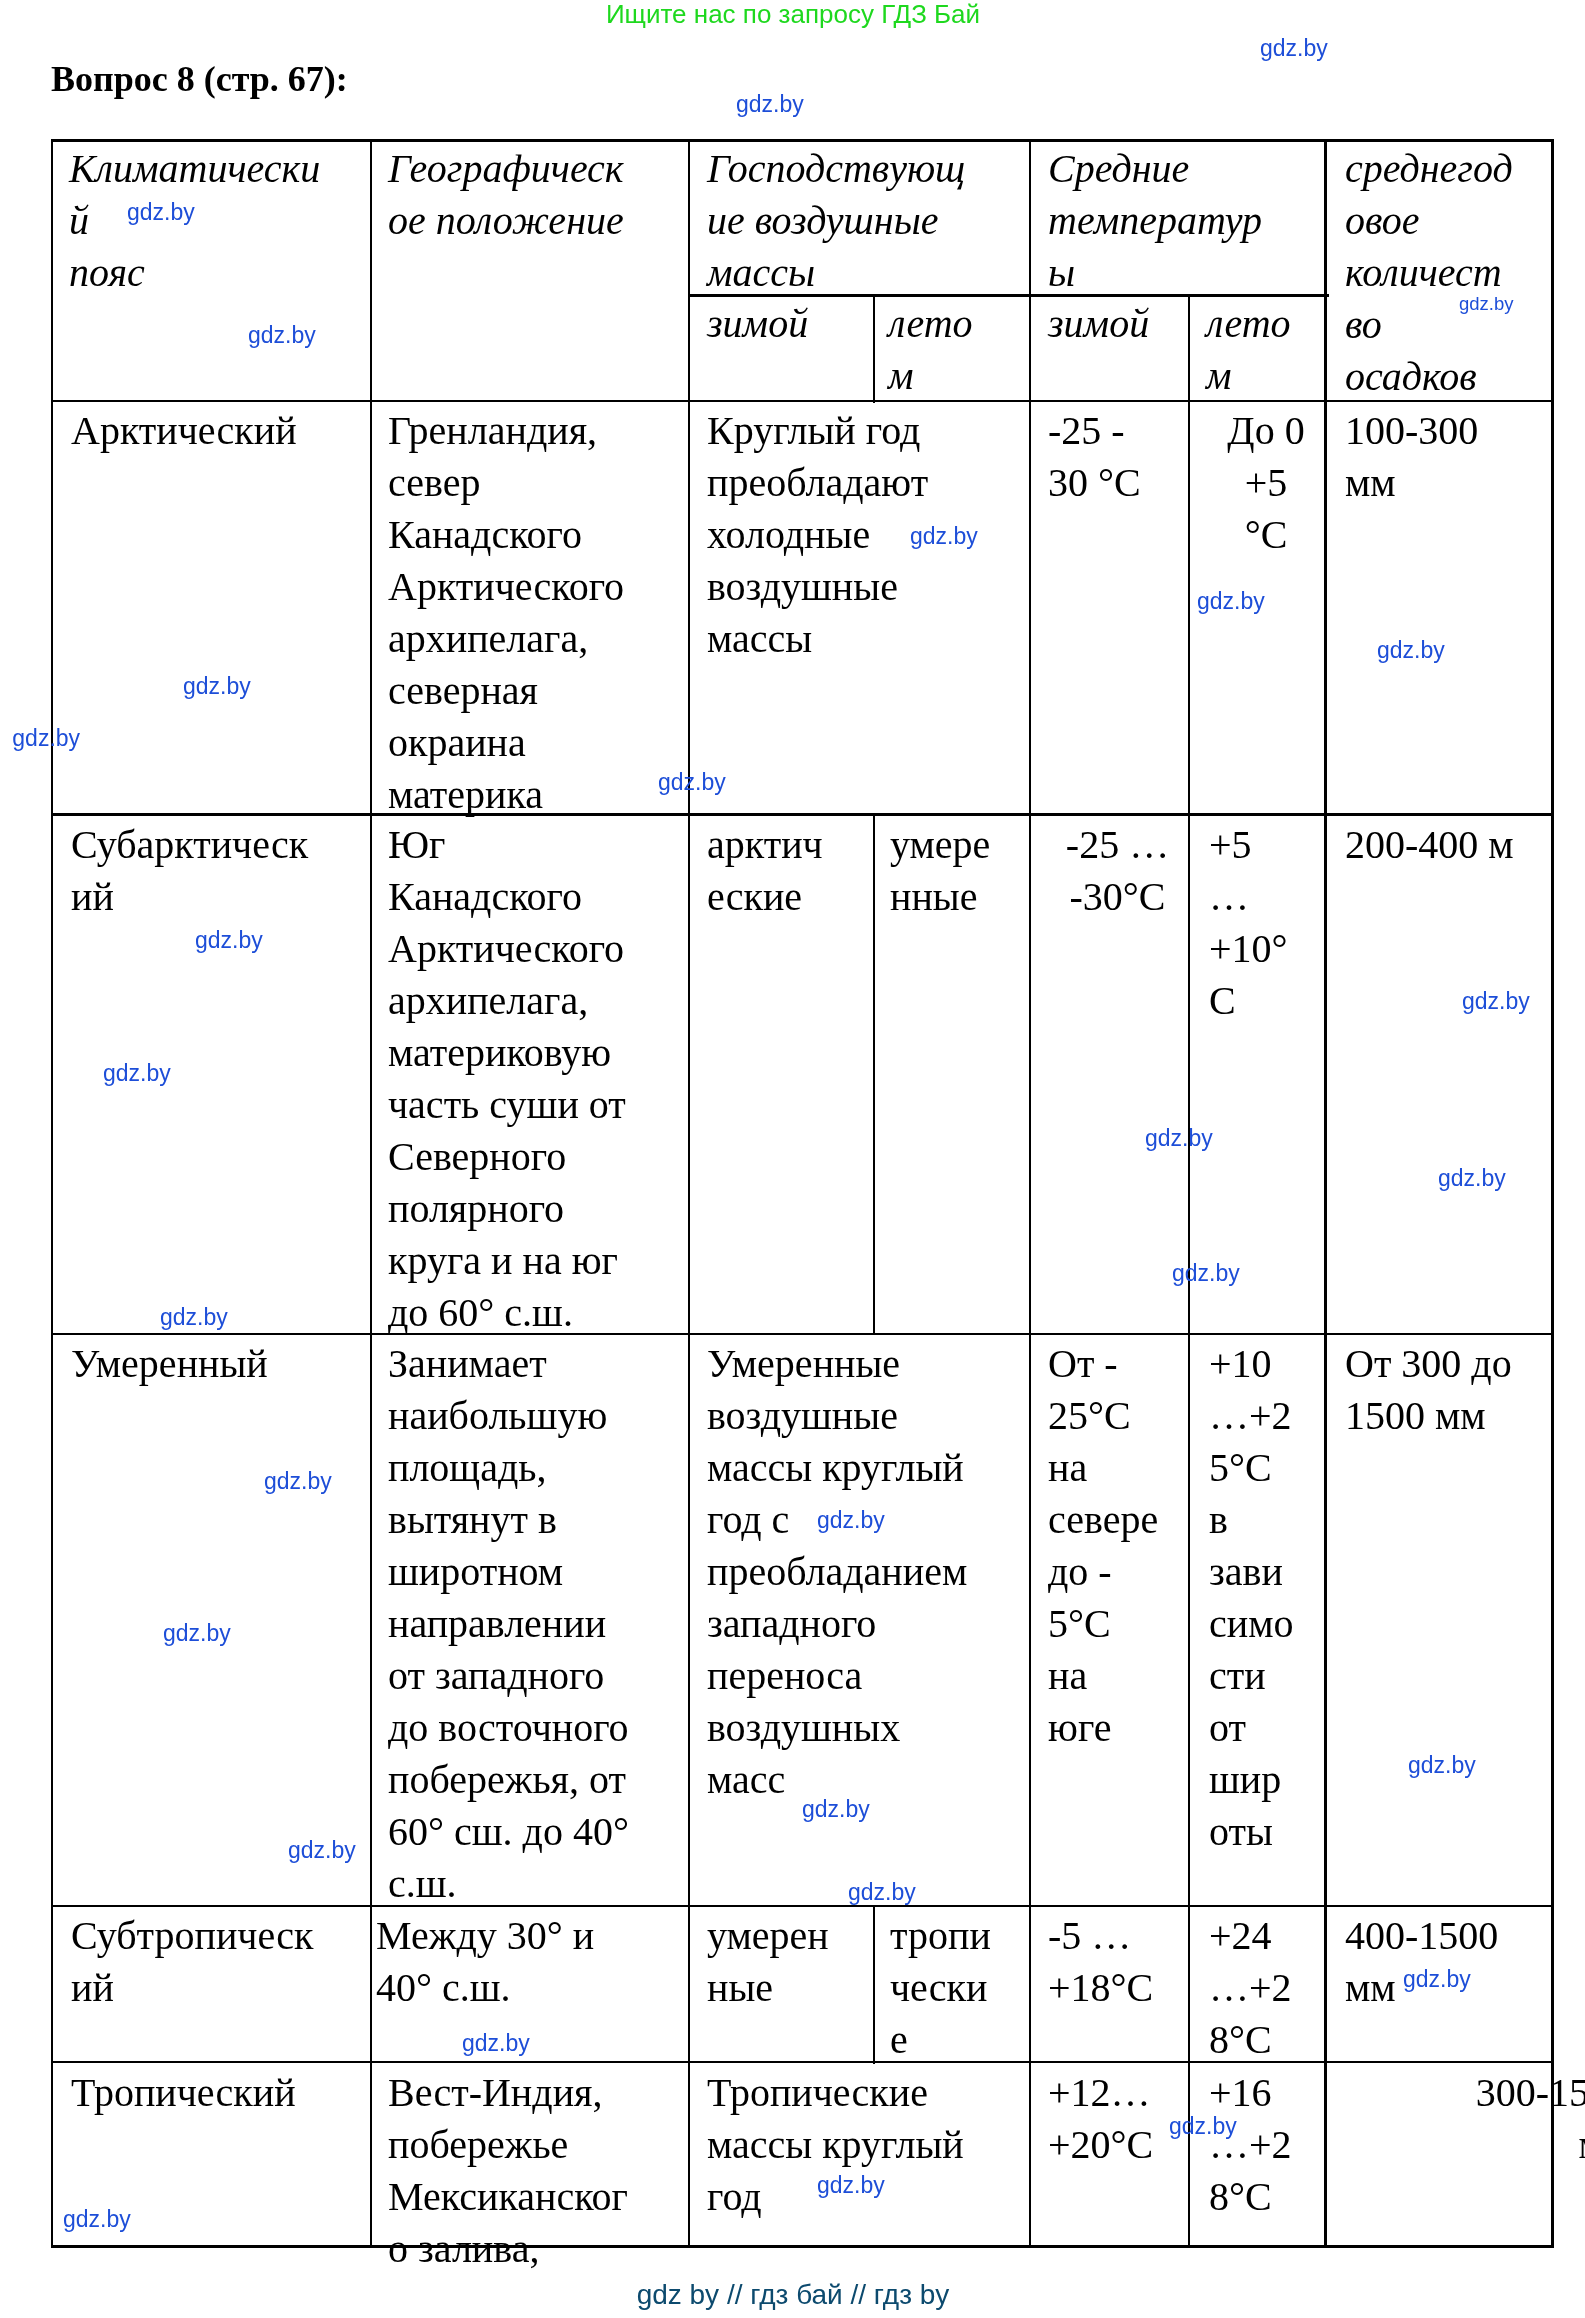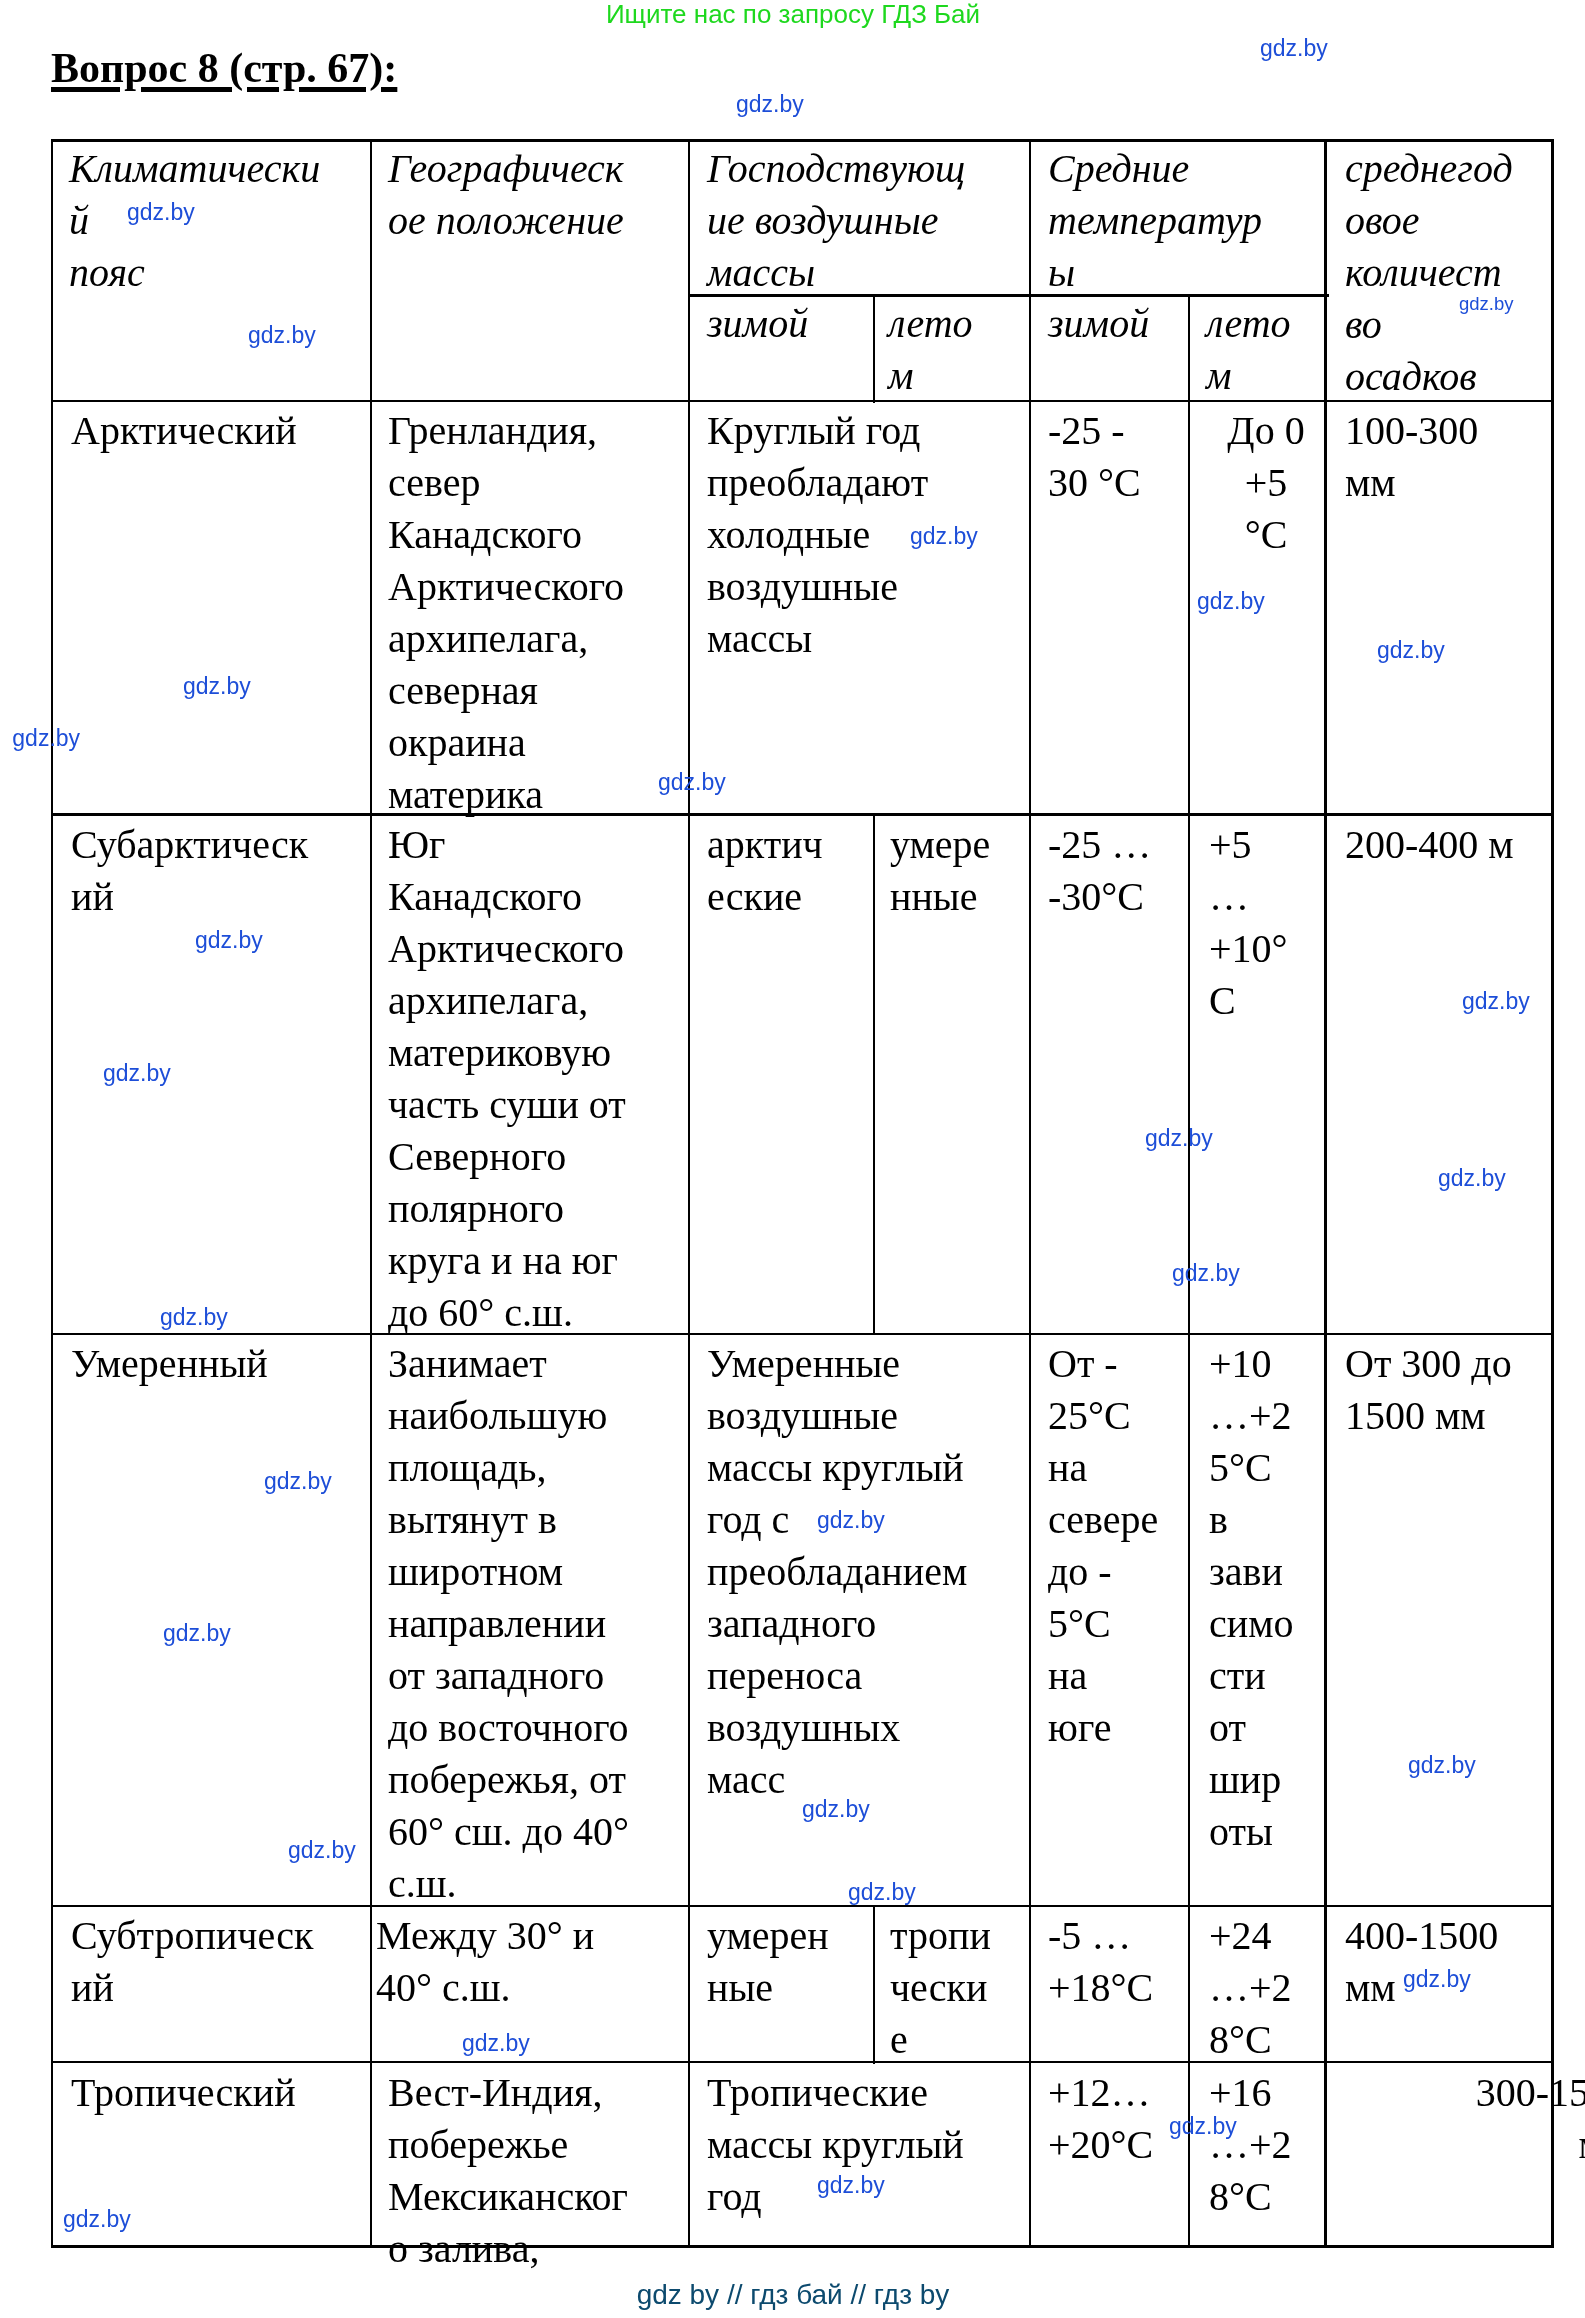--- a/index.html
+++ b/index.html
@@ -4,22 +4,22 @@
 <style>
   html, body { margin:0; padding:0; background:#ffffff; }
   body { width:1586px; height:2319px; position:relative; overflow:hidden;
          font-family:"Liberation Serif", "DejaVu Serif", serif; color:#000; }
 
   .top-banner { position:absolute; top:0; left:0; width:1586px; text-align:center;
     font-family:"Liberation Sans","DejaVu Sans",sans-serif; font-size:26px; line-height:29px; }
   .bottom-banner { position:absolute; top:2278px; left:0; width:1586px; text-align:center;
     font-family:"Liberation Sans","DejaVu Sans",sans-serif; font-size:28px; line-height:34px; }
 
-  .page-title { position:absolute; left:51px; top:44px; font-weight:bold; font-size:42px;
-    line-height:49px; text-decoration:underline; text-decoration-thickness:4.6px;
+  .page-title { position:absolute; left:51px; top:55px; font-weight:bold; font-size:36px;
+    line-height:49px; text-decoration-thickness:4.6px;
     text-underline-offset:4.6px; }
 
   .grid { position:absolute; left:0; top:0; width:1586px; height:2319px; }
   .hline, .vline { position:absolute; background:#000; }
 
   .cell { position:absolute; font-size:40px; line-height:52px; overflow:visible;
     white-space:pre-line; }
   .hdr { font-style:italic; }
 
   .wm { position:absolute; font-family:"Liberation Sans","DejaVu Sans",sans-serif;
@@ -109,21 +109,21 @@
 материковую
 часть суши от
 Северного
 полярного
 круга и на юг
 до 60° с.ш.</div>
 <div class="cell" style="left:707px;top:819px;width:162px;">арктич
 еские</div>
 <div class="cell" style="left:890px;top:819px;width:137px;">умере
 нные</div>
-<div class="cell" style="left:1048px;top:819px;width:139px;">-25 …
+<div class="cell" style="left:1048px;top:819px;width:139px;text-align:center;">-25 …
 -30°C</div>
 <div class="cell" style="left:1209px;top:819px;width:114px;">+5
  …
 +10°
 C</div>
 <div class="cell" style="left:1345px;top:819px;width:207px;">200-400 м</div>
 
 <div class="cell" style="left:71px;top:1338px;width:297px;">Умеренный</div>
 <div class="cell" style="left:388px;top:1338px;width:297px;">Занимает
 наибольшую

